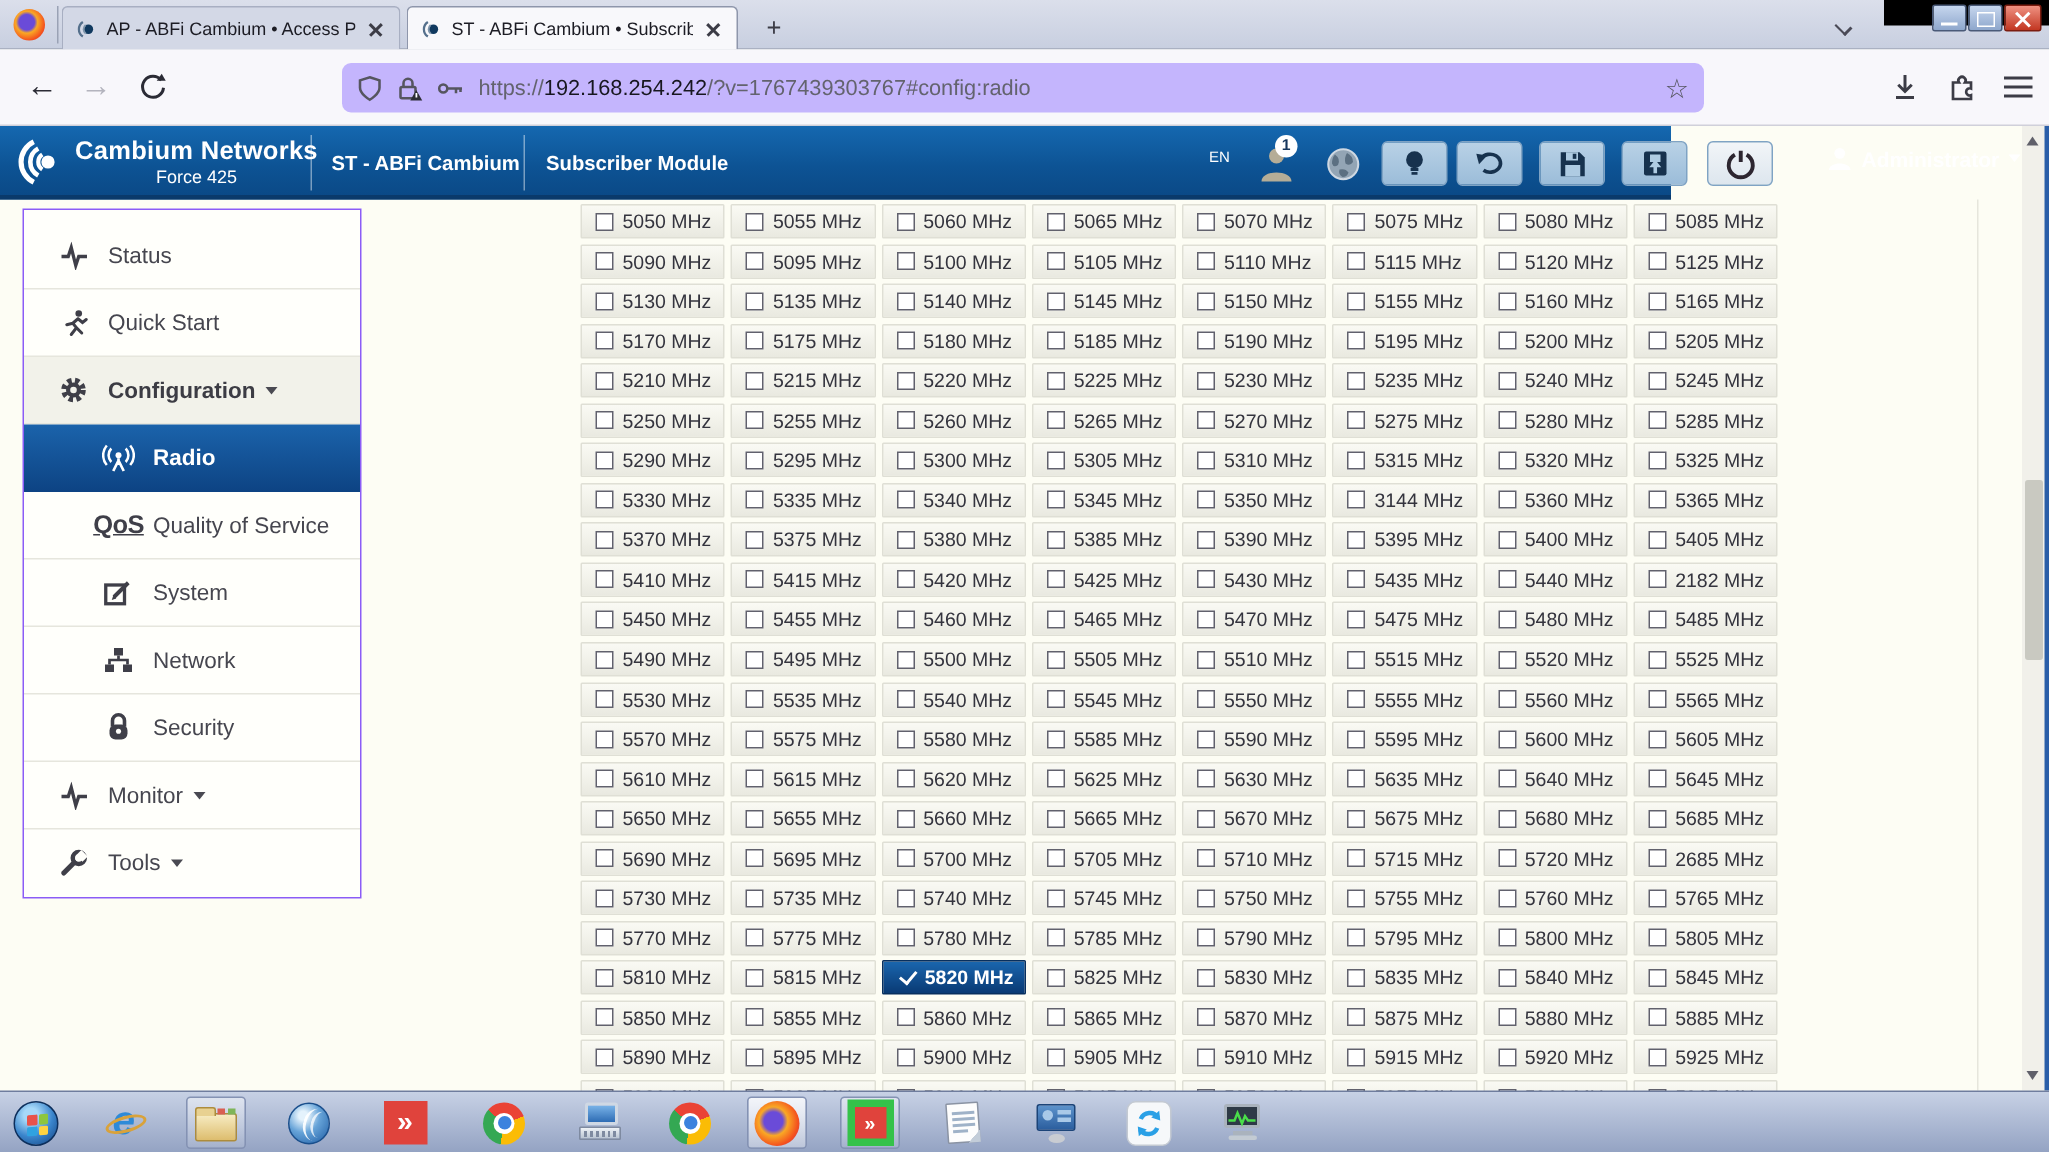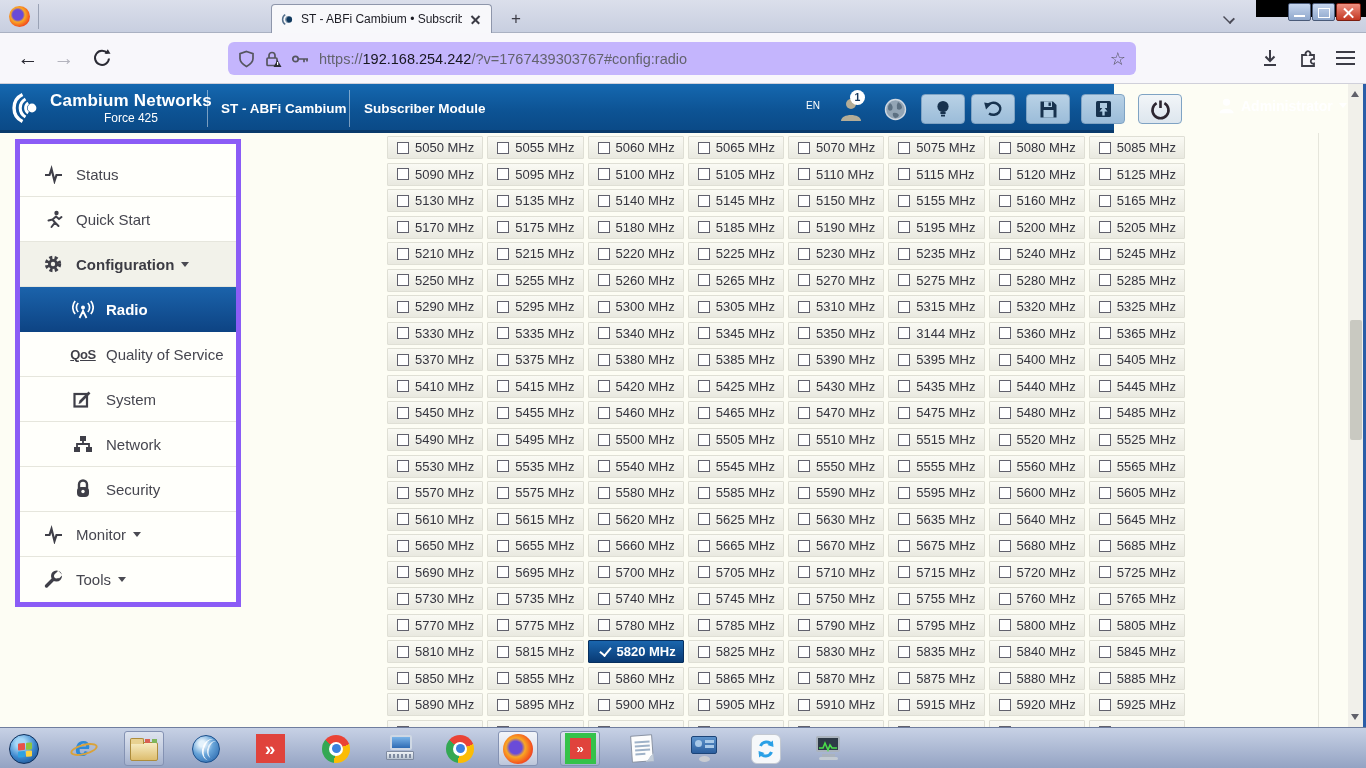--- a/index.html
+++ b/index.html
@@ -63,30 +63,30 @@
   .hdr-ico { position:absolute; top:12px; }
   .badge { position:absolute; left:12px; top:-6px; min-width:15px; height:15px; background:#fff; border-radius:8px;
     color:#15365c; font-size:10.5px; font-weight:bold; text-align:center; line-height:15px; padding:0 2px; }
   .hdr-btn { position:absolute; top:10px; width:44px; height:30px; border-radius:4px;
     background:linear-gradient(#b9d2e6,#9bbcd9); border:1px solid #7fa3c4; display:flex; align-items:center; justify-content:center; }
   .hdr-btn.light { background:linear-gradient(#f2f5f8,#dde6ee); }
   #admin { position:absolute; left:1218px; top:13px; display:flex; align-items:center; color:#fff; font-size:14px; font-weight:bold; }
   .caret-down-w { display:inline-block; width:0; height:0; border-left:4.5px solid transparent; border-right:4.5px solid transparent; border-top:5px solid #fff; margin-left:6px; }
 
   
-  #sidebar { position:absolute; left:15px; top:139px; width:226px; background:#fffffb; border:5px solid #8b5cf6; padding-top:8px; }
+  #sidebar { position:absolute; left:15px; top:139px; width:226px; background:#fffffb; border:1px solid #8b5cf6; padding-top:8px; }
   .sb-item { height:45px; display:flex; align-items:center; border-bottom:1px solid #e6e6dd; color:#46464f; font-size:15px; position:relative; }
   .sb-item:last-child { border-bottom:none; }
   .sb-item .ico { width:22px; display:flex; justify-content:center; }
   .sb-l1 .ico { margin-left:22px; margin-right:12px; }
   .sb-l2 .ico { margin-left:52px; margin-right:12px; }
   .sb-item.hl { background:#f2f2ea; font-weight:bold; color:#3c3c44; }
   .sb-item.active { background:linear-gradient(180deg,#1b63ab 0%,#0d4383 100%); color:#fff; font-weight:bold; border-bottom:none; }
   .caret-down-d { display:inline-block; width:0; height:0; border-left:4.5px solid transparent; border-right:4.5px solid transparent; border-top:5px solid #4a4a52; margin-left:7px; }
-  .qos-txt { font-weight:bold; font-size:13px; color:#3f3f48; letter-spacing:-.4px;text-decoration:underline; }
+  .qos-txt { font-weight:bold; font-size:17px; color:#3f3f48; letter-spacing:-.4px;text-decoration:underline; }
 
   
   #freq-grid { position:absolute; left:385px; top:136px; width:802px;
     display:grid; grid-template-columns:repeat(8,100.25px); grid-auto-rows:26.55px; }
   .freq-cell { height:23px; margin:0 2px; display:flex; align-items:center; padding-left:9px;
     background:linear-gradient(#fafaf4,#e9e9e0); border:1px solid #dfdfd5; border-radius:1px;
     color:#34343e; font-size:13px; white-space:nowrap; }
   .freq-cell.checked { background:linear-gradient(#1a66ae,#093a74); border-color:#072f5e; color:#fff; font-weight:bold; }
   .check-box { width:12px; height:12px; background:#fff; border:1px solid #61616d; margin-right:6px; flex:0 0 auto; }
   .check-mark { width:14px; height:13px; margin-right:5px; position:relative; flex:0 0 auto; }
@@ -155,20 +155,30 @@
 </style>
 </head>
 <body>
 
 <div id="screen">
 
   <div id="titlebar">
     <div class="ff-logo"></div>
     <div class="tb-sep"></div>
 
+    <div class="tab inactive">
+      <svg class="favicon" viewBox="0 0 16 16">
+        <circle cx="9.5" cy="8" r="3.4" fill="#10395f"></circle>
+        <path d="M6 2.6 A6.4 6.4 0 0 0 6 13.4" stroke="#5a7globalHolder" fill="none"></path>
+        <path d="M5.6 2.8 A6.2 6.2 0 0 0 5.6 13.2" stroke="#55708c" stroke-width="1.6" fill="none"></path>
+        <path d="M7.6 5 A3.8 3.8 0 0 0 7.6 11" stroke="#7e95ab" stroke-width="1.4" fill="none"></path>
+      </svg>
+      <span class="tab-title">AP - ABFi Cambium • Access P</span>
+      <span class="tab-close"></span>
+    </div>
 
     <div class="tab active">
       <svg class="favicon" viewBox="0 0 16 16">
         <circle cx="9.5" cy="8" r="3.4" fill="#10395f"></circle>
         <path d="M5.6 2.8 A6.2 6.2 0 0 0 5.6 13.2" stroke="#55708c" stroke-width="1.6" fill="none"></path>
         <path d="M7.6 5 A3.8 3.8 0 0 0 7.6 11" stroke="#7e95ab" stroke-width="1.4" fill="none"></path>
       </svg>
       <span class="tab-title">ST - ABFi Cambium • Subscribe</span>
       <span class="tab-close"></span>
     </div>
@@ -712,21 +722,21 @@
       <div class="freq-cell">
         <span class="check-box"></span>
         <span class="freq-label">5435 MHz</span>
       </div>
       <div class="freq-cell">
         <span class="check-box"></span>
         <span class="freq-label">5440 MHz</span>
       </div>
       <div class="freq-cell">
         <span class="check-box"></span>
-        <span class="freq-label">5445 MHz</span>
+        <span class="freq-label">2182 MHz</span>
       </div>
       <div class="freq-cell">
         <span class="check-box"></span>
         <span class="freq-label">5450 MHz</span>
       </div>
       <div class="freq-cell">
         <span class="check-box"></span>
         <span class="freq-label">5455 MHz</span>
       </div>
       <div class="freq-cell">
@@ -936,21 +946,21 @@
       <div class="freq-cell">
         <span class="check-box"></span>
         <span class="freq-label">5715 MHz</span>
       </div>
       <div class="freq-cell">
         <span class="check-box"></span>
         <span class="freq-label">5720 MHz</span>
       </div>
       <div class="freq-cell">
         <span class="check-box"></span>
-        <span class="freq-label">5725 MHz</span>
+        <span class="freq-label">2685 MHz</span>
       </div>
       <div class="freq-cell">
         <span class="check-box"></span>
         <span class="freq-label">5730 MHz</span>
       </div>
       <div class="freq-cell">
         <span class="check-box"></span>
         <span class="freq-label">5735 MHz</span>
       </div>
       <div class="freq-cell">

